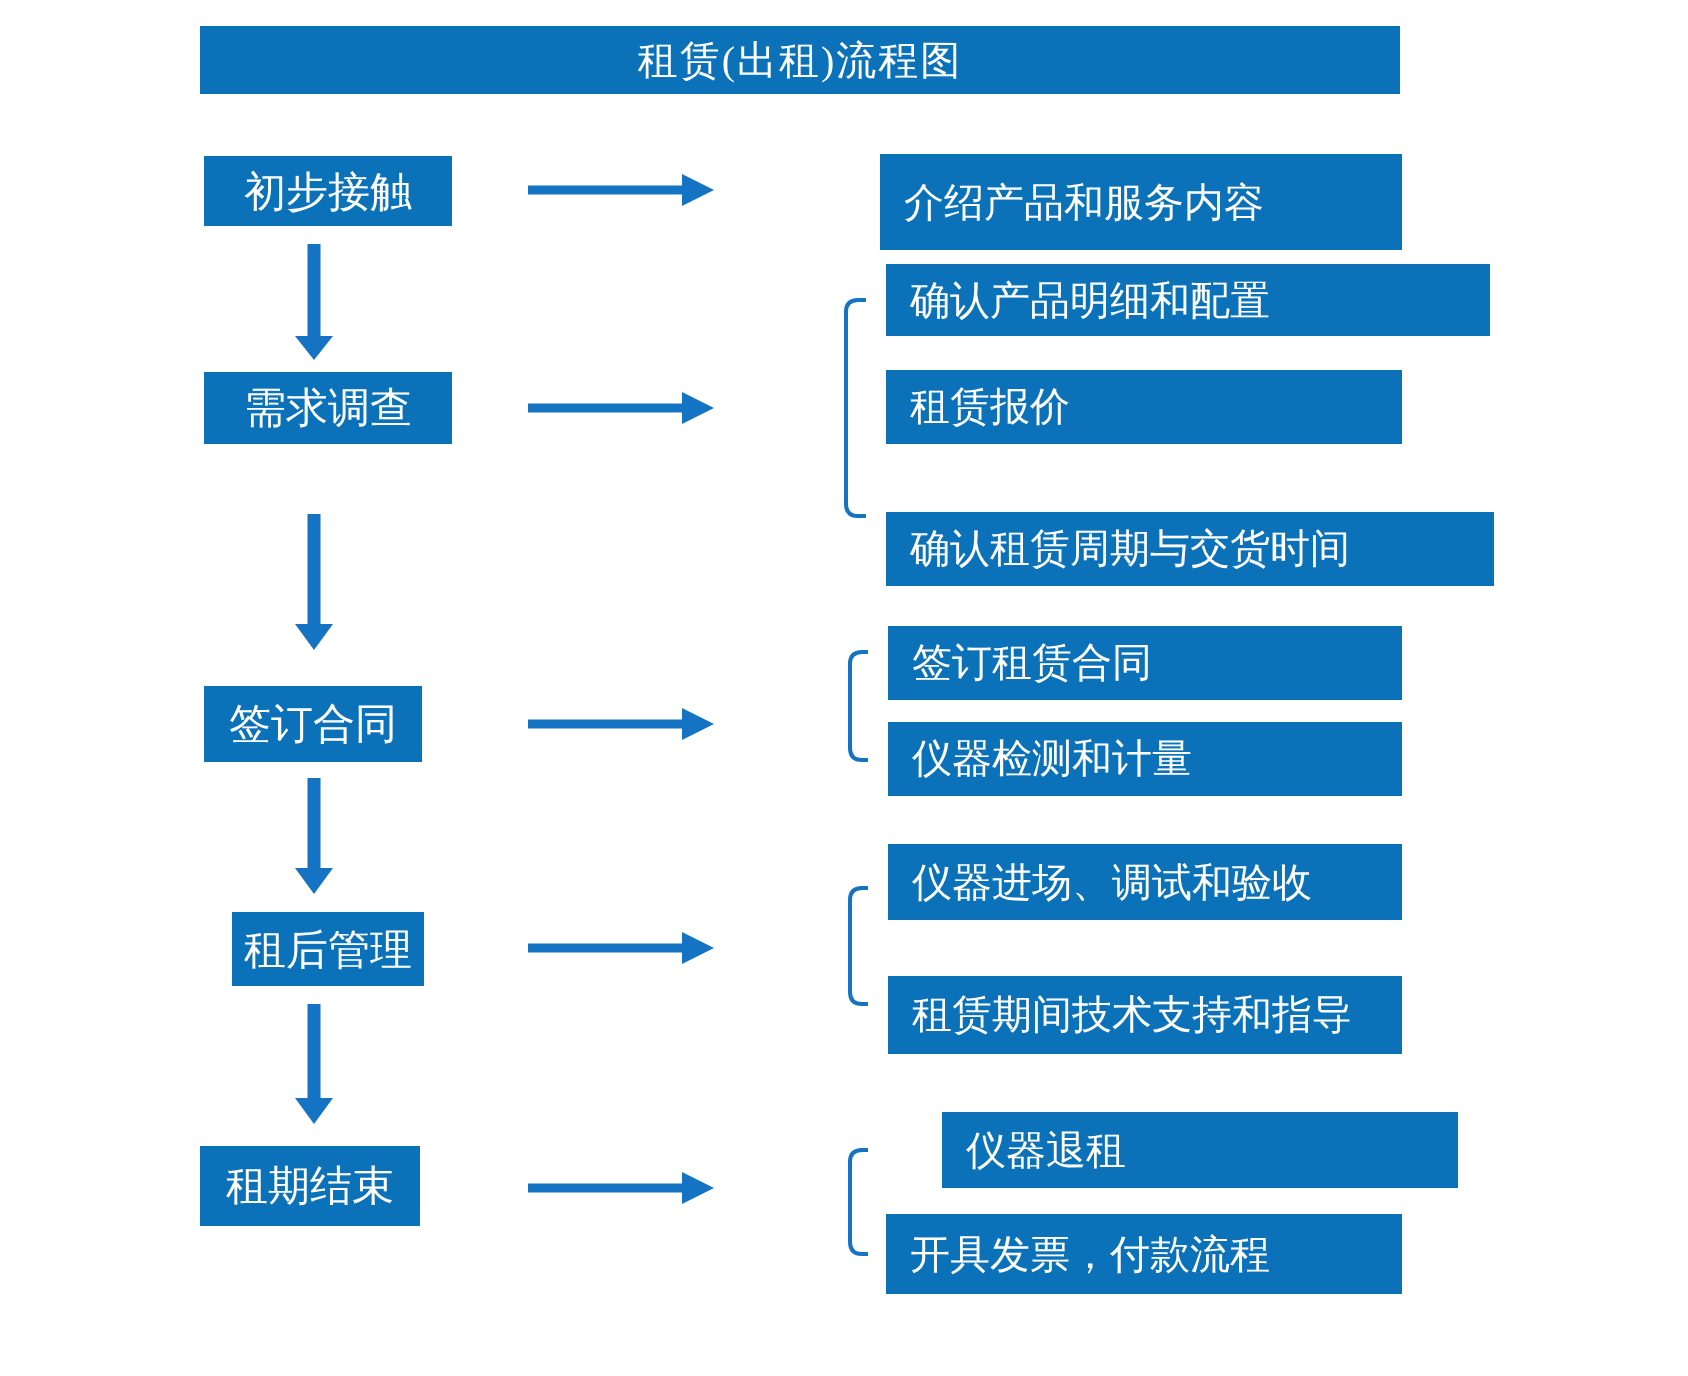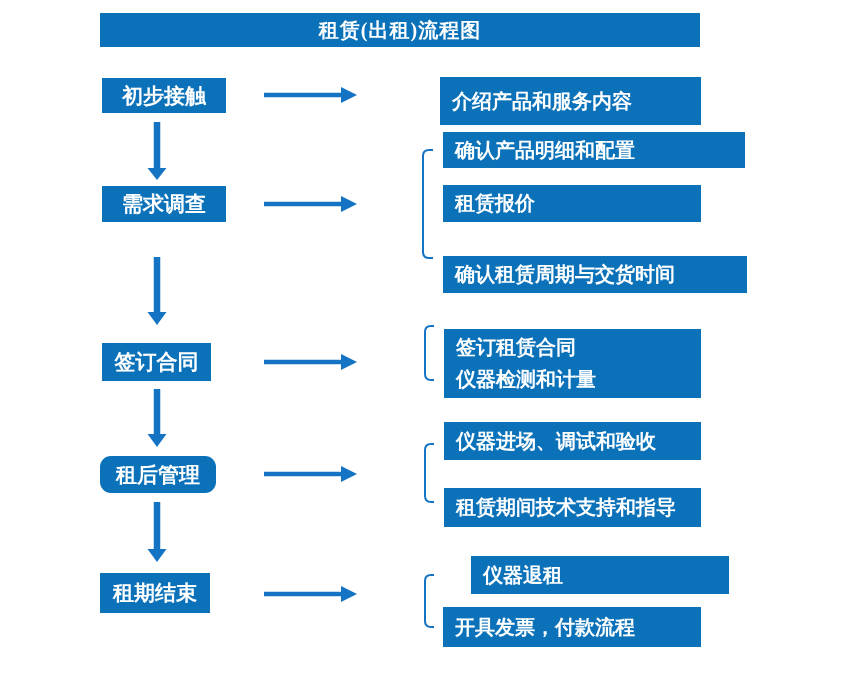--- a/index.html
+++ b/index.html
@@ -12,21 +12,21 @@
     position: relative;
     width: 844px;
     height: 688px;
     background: #ffffff;
     overflow: hidden;
   }
   .blue-box {
     position: absolute;
     background: #0B72BA;
     color: #ffffff;
-    font-weight: bold;
+    font-weight: normal;
     display: flex;
     align-items: center;
     box-sizing: border-box;
     white-space: nowrap;
   }
   .title-bar {
     left: 100px; top: 13px; width: 600px; height: 34px;
     justify-content: center;
     font-size: 20px;
     letter-spacing: 1px;
@@ -55,33 +55,33 @@
 <div id="canvas">
 
   <div class="blue-box title-bar">租赁(出租)流程图</div>
 
   <div class="blue-box step-box" style="left:102px; top:78px; width:124px; height:35px;">初步接触</div>
 
   <div class="blue-box step-box" style="left:102px; top:186px; width:124px; height:36px;">需求调查</div>
 
   <div class="blue-box step-box" style="left:102px; top:343px; width:109px; height:38px;">签订合同</div>
 
-  <div class="blue-box step-box" style="left:100px; top:456px; width:116px; height:37px;border-radius:11px;">租后管理</div>
+  <div class="blue-box step-box" style="left:116px; top:456px; width:96px; height:37px;">租后管理</div>
 
   <div class="blue-box step-box" style="left:100px; top:573px; width:110px; height:40px;">租期结束</div>
 
   <div class="blue-box detail-box" style="left:440px; top:77px; width:261px; height:48px;">介绍产品和服务内容</div>
 
   <div class="blue-box detail-box" style="left:443px; top:132px; width:302px; height:36px;">确认产品明细和配置</div>
 
   <div class="blue-box detail-box" style="left:443px; top:185px; width:258px; height:37px;">租赁报价</div>
 
   <div class="blue-box detail-box" style="left:443px; top:256px; width:304px; height:37px;">确认租赁周期与交货时间</div>
 
-  <div class="blue-box detail-box" style="left:444px; top:329px; width:257px; height:37px;">签订租赁合同</div>
+  <div class="blue-box detail-box" style="left:444px; top:313px; width:257px; height:37px;">签订租赁合同</div>
 
   <div class="blue-box detail-box" style="left:444px; top:361px; width:257px; height:37px;">仪器检测和计量</div>
 
   <div class="blue-box detail-box" style="left:444px; top:422px; width:257px; height:38px;">仪器进场、调试和验收</div>
 
   <div class="blue-box detail-box" style="left:444px; top:488px; width:257px; height:39px;">租赁期间技术支持和指导</div>
 
   <div class="blue-box detail-box" style="left:443px; top:556px; width:258px; height:38px;margin-left:28px;">仪器退租</div>
 
   <div class="blue-box detail-box" style="left:443px; top:607px; width:258px; height:40px;text-align:right;">开具发票，付款流程</div>

